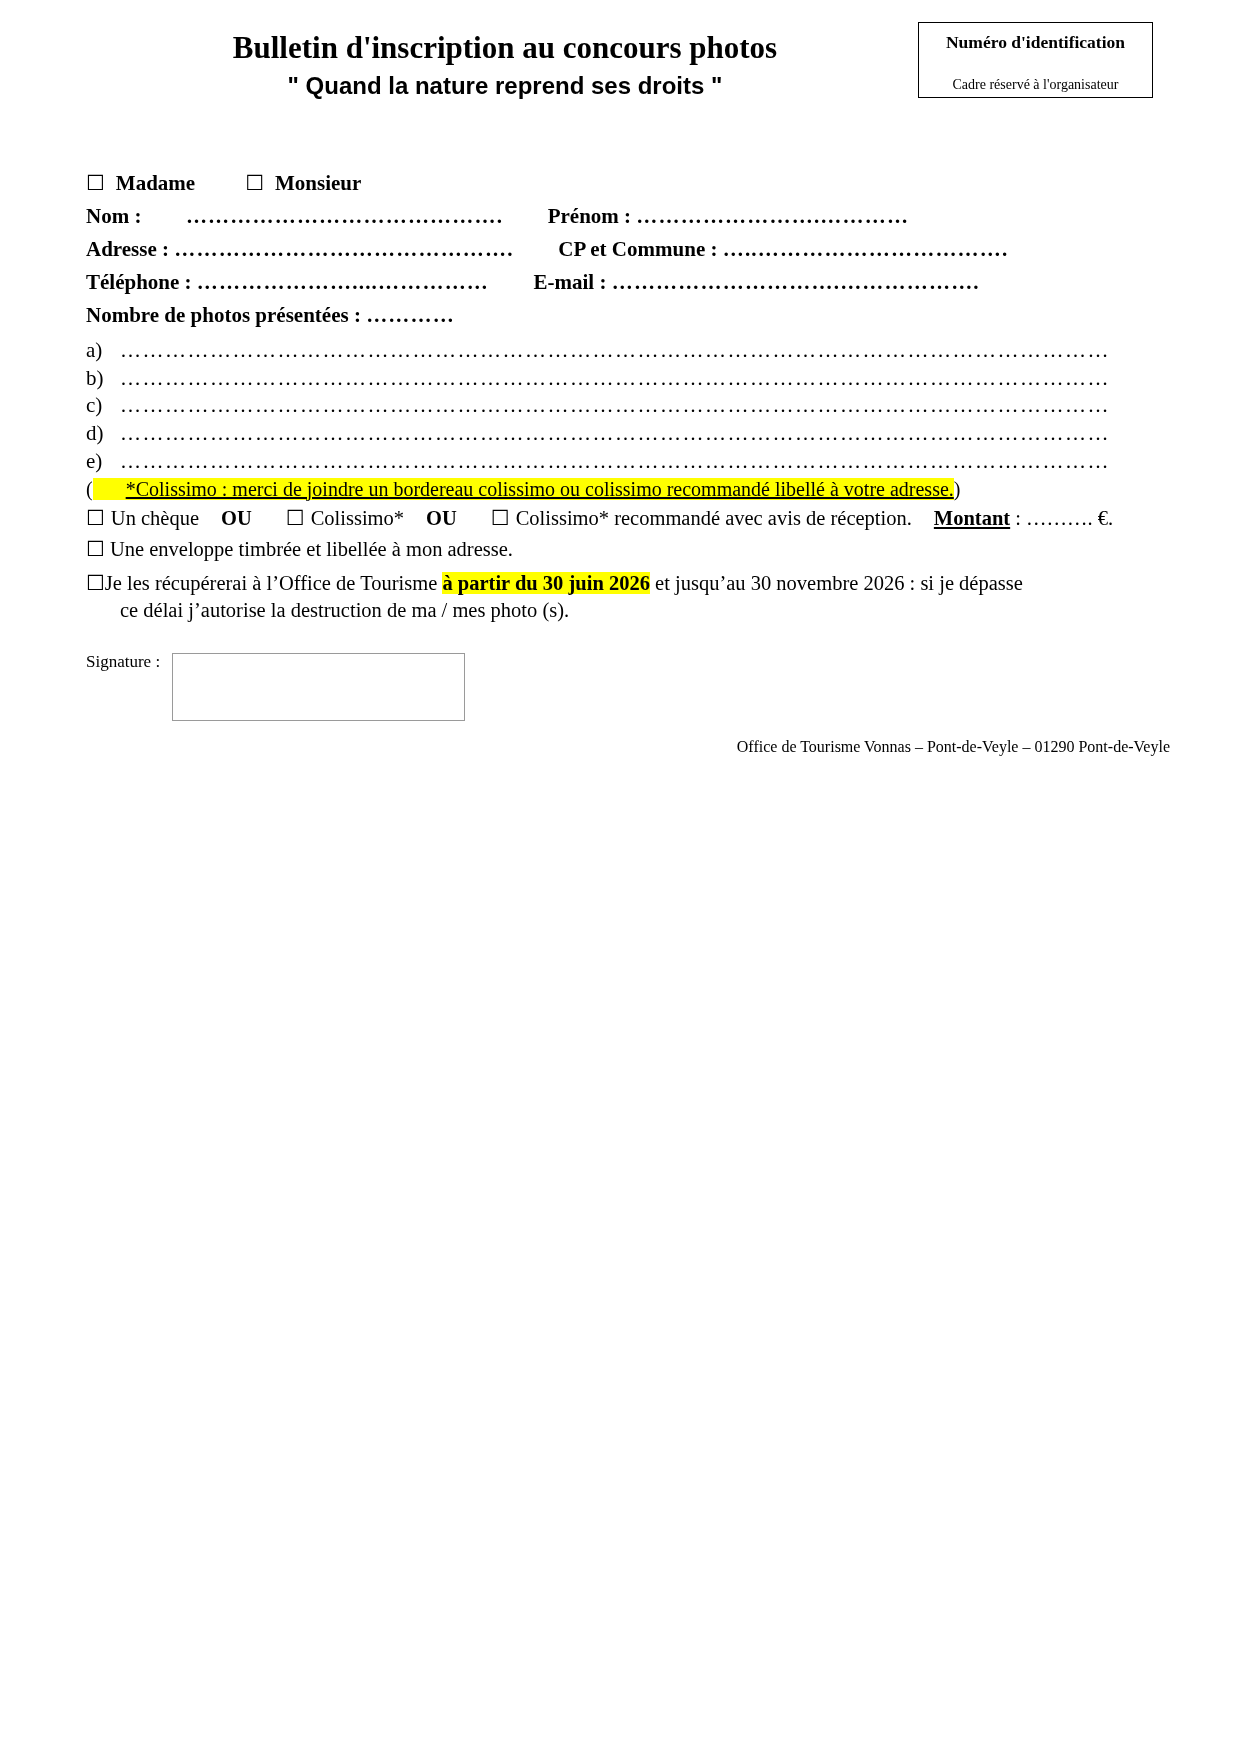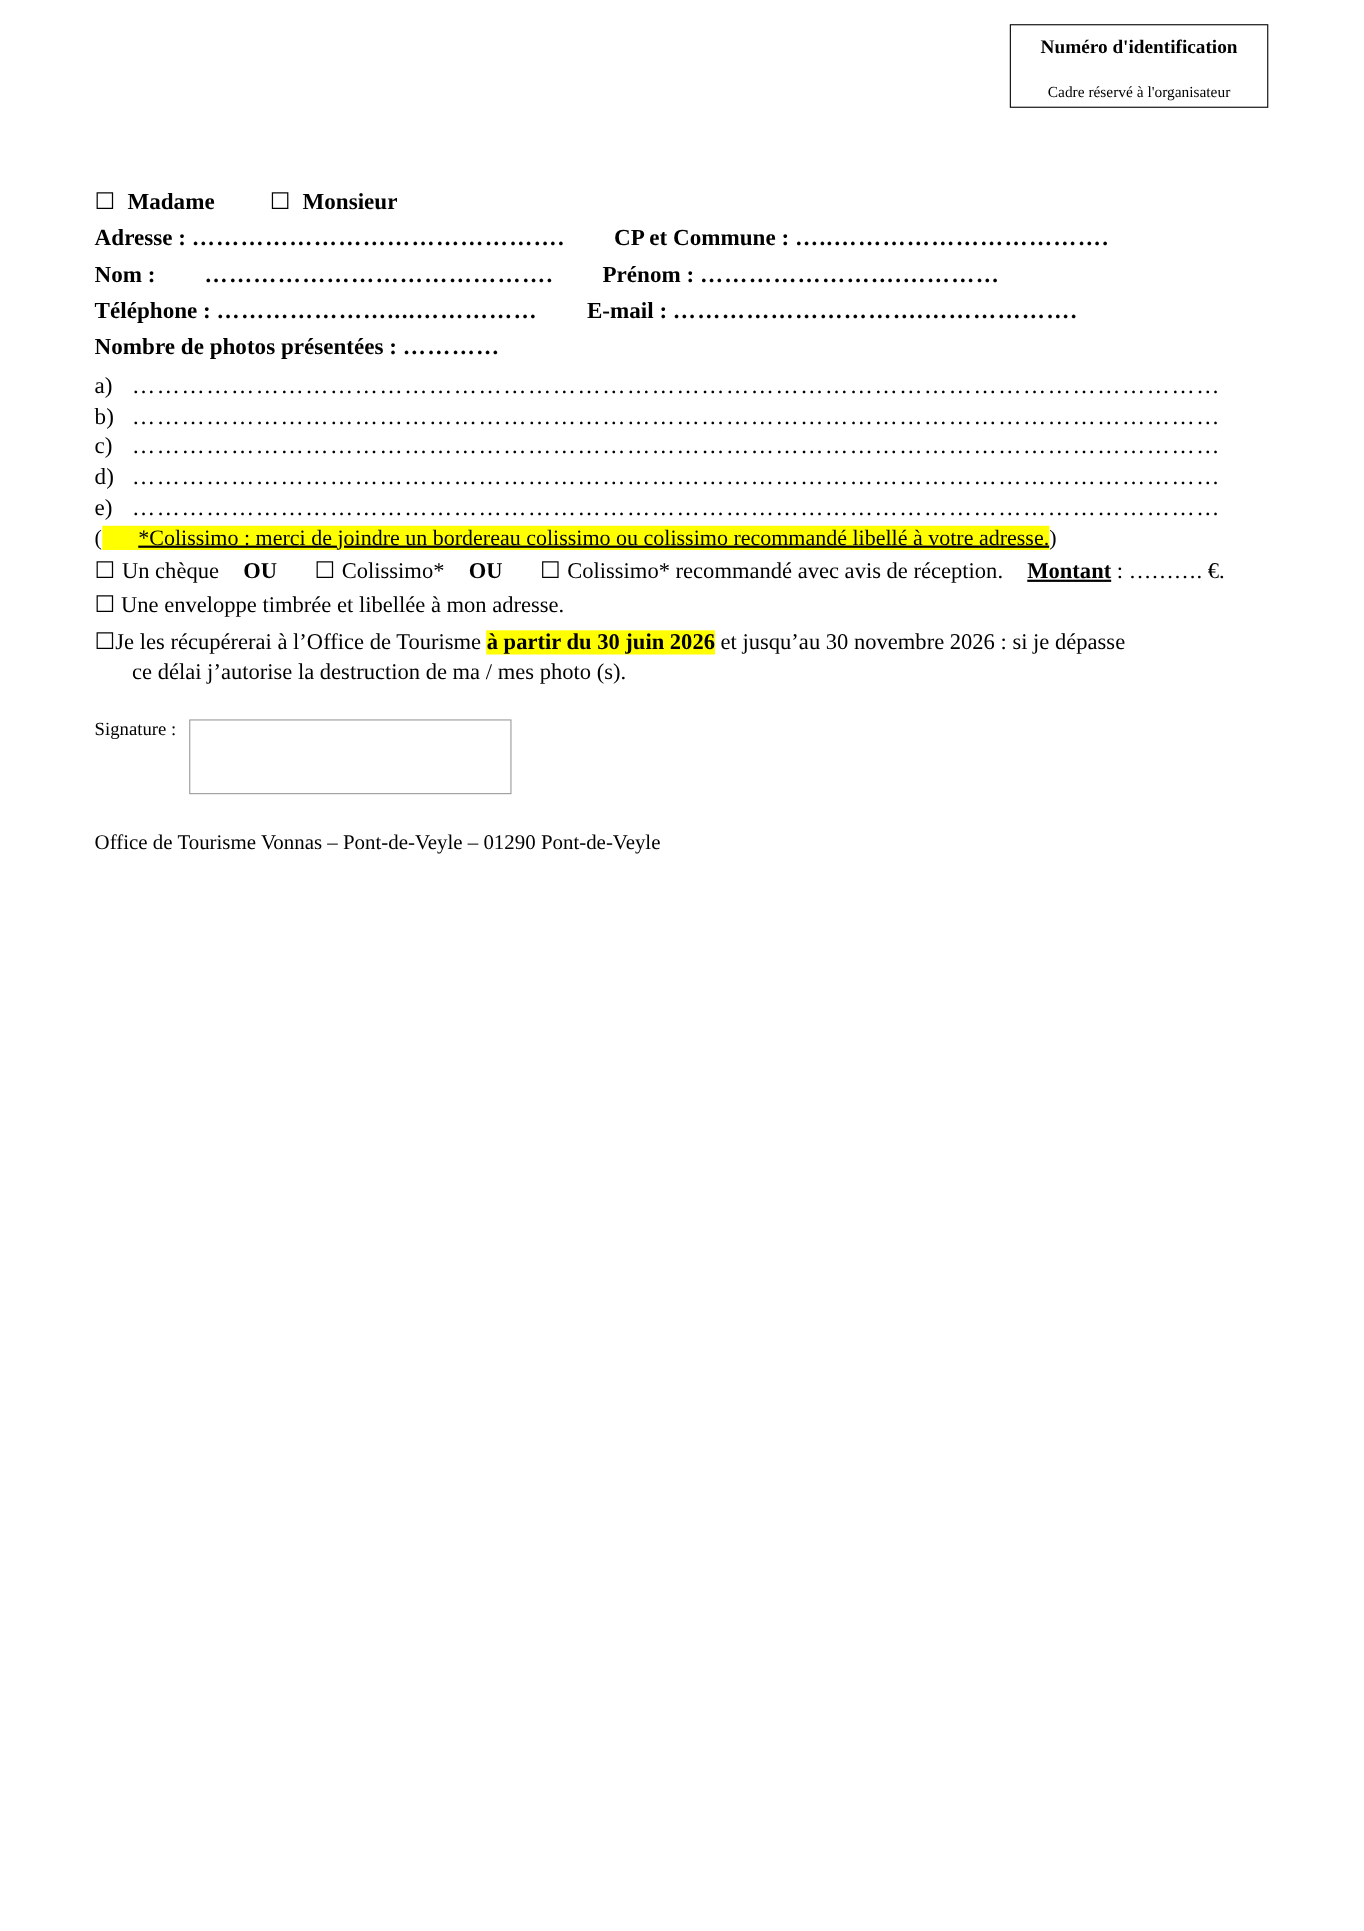--- a/index.html
+++ b/index.html
@@ -188,68 +188,72 @@
     margin-right: 12px;
   }
   .signature-box {
     width: 293px;
     height: 68px;
     border: 1px solid #9a9a9a;
     box-sizing: border-box;
   }
 
   .footer {
-    margin-top: 34px;
-    text-align: left;
-    font-size: 19px;
+    margin-top: 17px;
+    text-align: right;
+    font-size: 16px;
     margin-left: 86px;
     margin-right: 70px;
     font-family: "Liberation Serif", serif;
   }
 </style>
 </head>
 <body>
 
 <div class="page">
 
   <div class="header-area">
+    <div class="title-block">
+      <div class="main-title">Bulletin d'inscription au concours photos</div>
+      <div class="sub-title">" Quand la nature reprend ses droits "</div>
+    </div>
 
     <div class="id-box">
       <div class="id-box-title">Numéro d'identification</div>
       <div class="id-box-note">Cadre réservé à l'organisateur</div>
     </div>
   </div>
 
   <div class="content">
 
     <div class="gender-row">
       <span class="cb">☐</span>
       <span class="label-sp">Madame</span>
       <span class="cb">☐</span>
       <span class="label-sp">Monsieur</span>
-    </div>
-
-    <div class="field-line">
-      <span>Adresse :</span>
-      <span class="dots">……………………………………….</span>
-      <span class="gap-md"></span>
-      <span>CP et Commune :</span>
-      <span class="dots">…..…………………………….</span>
     </div>
 
     <div class="field-line">
       <span>Nom :</span>
       <span class="gap-md"></span>
       <span class="dots">…………………………………….</span>
       <span class="gap-md"></span>
       <span>Prénom :</span>
       <span class="dots">…………………….…………</span>
     </div>
 
     <div class="field-line">
+      <span>Adresse :</span>
+      <span class="dots">……………………………………….</span>
+      <span class="gap-md"></span>
+      <span>CP et Commune :</span>
+      <span class="dots">…..…………………………….</span>
+    </div>
+
+    <div class="field-line">
       <span>Téléphone :</span>
       <span class="dots">…………………....……………</span>
       <span class="gap-md"></span>
       <span>E-mail :</span>
       <span class="dots">………………………….……………….</span>
     </div>
 
     <div class="field-line">
       <span>Nombre de photos présentées :</span>
       <span class="dots">…………</span>

